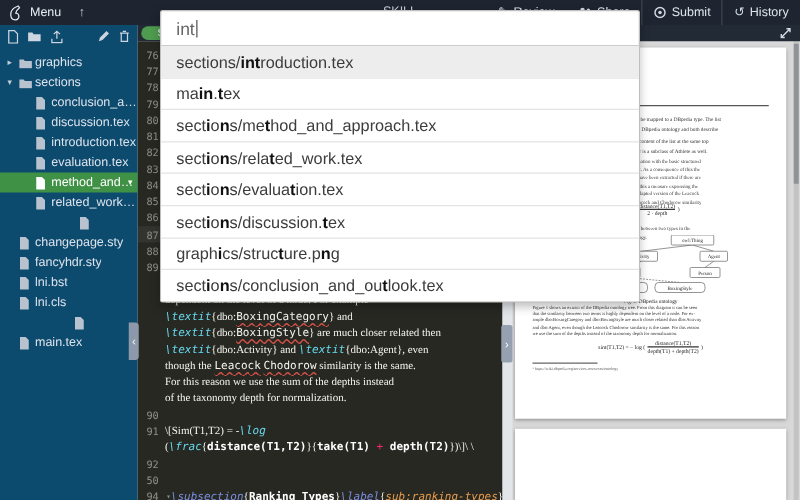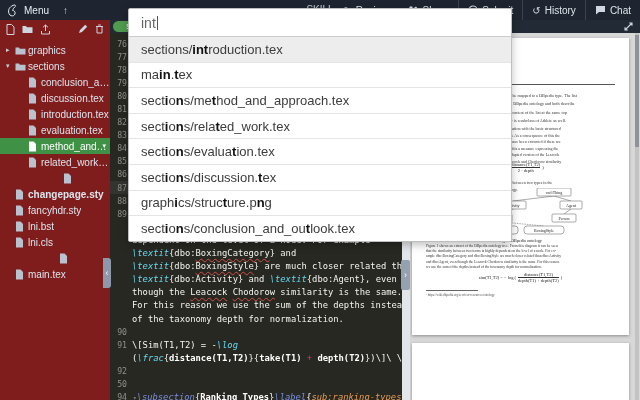--- a/index.html
+++ b/index.html
@@ -13,21 +13,21 @@
   #logo svg{display:block;}
   .tb-btn{cursor:pointer;}
   .tb-up{margin-left:8px;font-size:10px;color:#cdd5e0;cursor:pointer;}
   #project-title{position:absolute;left:0;right:0;top:4px;text-align:center;font-size:10px;color:#c8d0da;pointer-events:none;}
   .tb-right{margin-left:auto;display:flex;align-items:stretch;height:20px;}
   .tbbtn{display:flex;align-items:center;gap:4px;padding:0 9px;cursor:pointer;color:#dfe4ea;}
   .tbbtn.sep{border-left:1px solid rgba(255,255,255,.14);}
   .tbicon{display:flex;align-items:center;font-size:10px;color:#cfd7e2;}
 
   
-  #sidebar{position:absolute;left:0;top:20px;width:110px;height:380px;background:#7f1d1d;color:#dde3ec;z-index:2;}
+  #sidebar{position:absolute;left:0;top:20px;width:110px;height:380px;background:#0c4a6e;color:#dde3ec;z-index:2;}
   #side-toolbar{height:18px;display:flex;align-items:center;gap:7px;padding:0 6px;}
   .sticon{display:flex;align-items:center;cursor:pointer;}
   .stspacer{flex:1;}
   #tree{margin-top:4px;}
   .trow{height:16px;display:flex;align-items:center;font-size:10px;cursor:pointer;white-space:nowrap;position:relative;}
   .trow.sel{background:#3f9145;color:#fff;}
   .tchev{width:9px;font-size:7px;color:#c4cdd9;flex:none;}
   .ticon{width:13px;flex:none;display:flex;align-items:center;}
   .tlabel{overflow:hidden;text-overflow:ellipsis;}
   .sel-chev{position:absolute;right:4px;font-size:7px;color:#fff;}
@@ -42,21 +42,21 @@
   #expand-btn{display:flex;align-items:center;cursor:pointer;}
 
   
   #editor{position:absolute;left:110px;top:33px;width:292px;height:367px;background:#272822;overflow:hidden;
     font-family:"DejaVu Sans Mono",monospace;font-size:8.8px;z-index:1;cursor:text;}
   #code{position:absolute;top:4px;left:0;right:0;}
   .crow{height:13.1px;display:flex;align-items:center;}
   .crow.active{background:rgba(255,255,255,.06);}
   .gut{width:17px;text-align:right;padding-right:5px;color:#8f908a;font-size:8.2px;flex:none;}
   .codeline{white-space:pre;}
-  .codeline .p{color:#f5f4ef;}
+  .codeline .p{color:#f5f4ef;font-family:Liberation Serif, serif;}
   .codeline .c{color:#66d9ef;font-style:italic;}
   .codeline .k{color:#7b8ede;font-style:italic;}
   .codeline .s{color:#e69a4d;font-style:italic;}
   .codeline .b{color:#ffffff;font-weight:bold;}
   .codeline .o{color:#f92672;}
   .codeline .w{color:#f5f4ef;text-decoration:underline;text-decoration-style:wavy;
     text-decoration-color:#d05048;text-decoration-thickness:1px;text-underline-offset:2px;}
   .fold{color:#8f908a;font-size:6px;margin-left:1px;flex:none;}
 
   
@@ -138,28 +138,20 @@
             <svg width="10" height="10" viewBox="0 0 10 10">
               <circle cx="5" cy="5" r="4" fill="none" stroke="#cfd7e2" stroke-width="1.2"></circle>
               <circle cx="5" cy="5" r="1.4" fill="#cfd7e2"></circle>
             </svg>
           </span>
           <span>Submit</span>
         </div>
         <div class="tbbtn sep">
           <span class="tbicon">↺</span>
           <span>History</span>
-        </div>
-        <div class="tbbtn sep">
-          <span class="tbicon">
-            <svg width="11" height="10" viewBox="0 0 11 10">
-              <path d="M1 1h9v6H4L1 9.5z" fill="#cfd7e2"></path>
-            </svg>
-          </span>
-          <span>Chat</span>
         </div>
       </div>
   </header>
 
   <aside id="sidebar">
     <div id="side-toolbar">
       <span class="sticon">
         <svg width="9" height="11" viewBox="0 0 9 11">
             <path d="M1 .5h4.5L8 3v7.5H1z" fill="none" stroke="#cdd5e0" stroke-width="1"></path>
           </svg>
@@ -263,21 +255,21 @@
         </div>
         <div class="trow" style="padding-left: 6px; gap: 48px;">
           <span class="tchev"></span>
           <span class="ticon">
             <svg width="9" height="11" viewBox="0 0 9 11">
               <path d="M1 .5h4.5L8 3v7.5H1z" fill="#b9c3d0"></path>
             </svg>
           </span>
           <span class="tlabel">bibfile.bib</span>
         </div>
-        <div class="trow" style="padding-left: 6px; font-weight: bold;">
+        <div class="trow" style="padding-left: 6px;">
           <span class="tchev"></span>
           <span class="ticon">
             <svg width="9" height="11" viewBox="0 0 9 11">
               <path d="M1 .5h4.5L8 3v7.5H1z" fill="#b9c3d0"></path>
             </svg>
           </span>
           <span class="tlabel">changepage.sty</span>
         </div>
         <div class="trow" style="padding-left: 6px;">
           <span class="tchev"></span>

